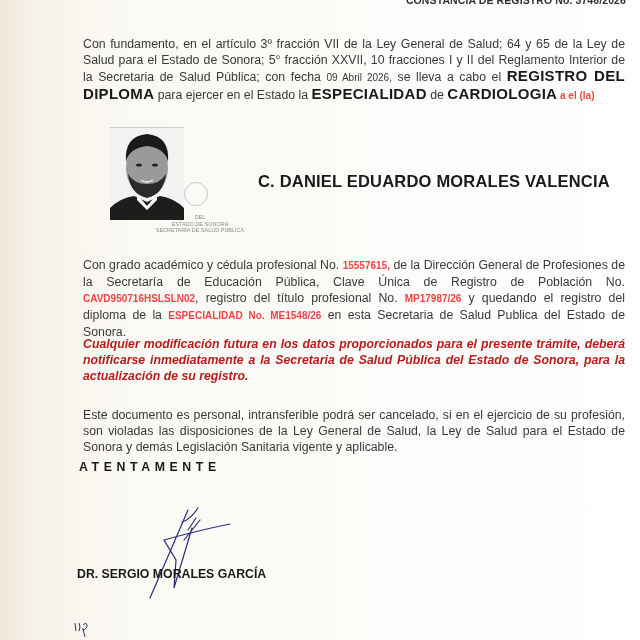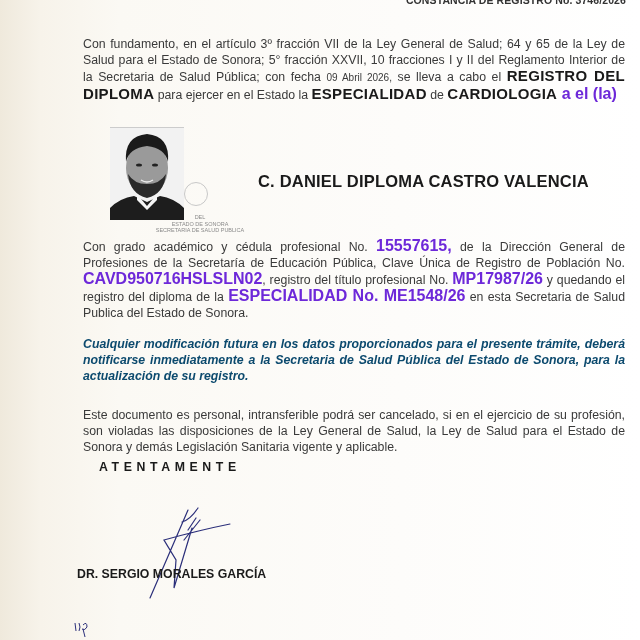--- a/index.html
+++ b/index.html
@@ -15,46 +15,46 @@
     font-size:10.5px; font-weight:bold; color:#333; letter-spacing:0.1px;
     white-space:nowrap;
   }
   .para {
     position:absolute; left:83px; width:542px;
     font-size:12.3px; line-height:16px; text-align:justify; color:#3a3a3a;
   }
   .p1 { top:36px; }
   .p1 .small { font-size:10px; }
   .big { font-size:15px; font-weight:bold; color:#1a1a1a; letter-spacing:0.3px; }
-  .bold-sm { font-weight:bold; font-size:16px; color:#6d28d9;margin-top:44px; }
+  .bold-sm { font-weight:bold; font-size:10px; color:#ef4444;margin-top:44px; }
   .photo {
     position:absolute; left:110px; top:127px; width:74px; height:92px;
     background:#e8e8e8; overflow:hidden; border-top:1px solid #ccc;
   }
   .seal {
     position:absolute; left:150px; top:182px; width:100px; height:50px;
     color:#8a8a8a; font-size:5.5px; line-height:6.5px; text-align:center;
   }
   .seal .ring {
     position:absolute; left:34px; top:0; width:22px; height:22px;
     border-radius:50%; border:1px solid #c8c8c8;
   }
   .seal .seal-text { position:absolute; left:0; top:32px; width:100px; }
   .name {
     position:absolute; left:258px; top:172px;
     font-size:16.5px; font-weight:bold; color:#1a1a1a; letter-spacing:0.2px; white-space:nowrap;
   }
-  .p2 { top:238px; }
-  .p3 { top:336px; font-style:italic; font-weight:bold; color:#0c4a6e; }
+  .p2 { top:257px; }
+  .p3 { top:336px; font-style:italic; font-weight:bold; color:#b91c1c; }
   .p4 { top:407px; }
   .closing {
     position:absolute; left:79px; top:459px;
     font-size:12.3px; font-weight:bold; line-height:16px; color:#1a1a1a;
   }
-  .closing .spaced { letter-spacing:4.6px;margin-left:20px; }
+  .closing .spaced { letter-spacing:4.6px; }
   .signer {
     position:absolute; left:77px; top:567px;
     font-size:12.3px; font-weight:bold; color:#1a1a1a; white-space:nowrap;
   }
   .signature { position:absolute; left:140px; top:500px; width:110px; height:100px; }
   .initials { position:absolute; left:73px; top:617px; width:22px; height:20px; }
 </style>
 </head>
 <body>
 
@@ -82,21 +82,21 @@
 
   <div class="seal">
     <div class="ring"></div>
     <div class="seal-text">
       <div>DEL</div>
       <div>ESTADO DE SONORA</div>
       <div>SECRETARIA DE SALUD PUBLICA</div>
     </div>
   </div>
 
-  <div class="name">C. DANIEL DIPLOMA CASTRO VALENCIA</div>
+  <div class="name">C. DANIEL EDUARDO MORALES VALENCIA</div>
 
   <div class="para p2">
     <span>Con grado académico y cédula profesional No. </span><span class="bold-sm">15557615,</span><span>  de la Dirección General de Profesiones  de  la Secretaría de Educación Pública, Clave Única de Registro de Población No. </span><span class="bold-sm">CAVD950716HSLSLN02</span><span>, registro del título profesional No. </span><span class="bold-sm">MP17987/26</span><span>  y quedando el registro del diploma de la </span><span class="bold-sm">ESPECIALIDAD No. ME1548/26</span><span> en esta Secretaria  de Salud Publica del Estado de Sonora.</span>
   </div>
 
   <div class="para p3">Cualquier modificación futura en los datos proporcionados para el presente trámite, deberá notificarse inmediatamente a la Secretaria de Salud Pública del Estado de Sonora, para la actualización de su registro.</div>
 
   <div class="para p4">Este documento es personal, intransferible podrá ser cancelado, si en el ejercicio de su profesión, son violadas las disposiciones de la Ley General de Salud, la Ley de Salud para el Estado de Sonora y demás Legislación Sanitaria vigente y aplicable.</div>
 
   <div class="closing">

